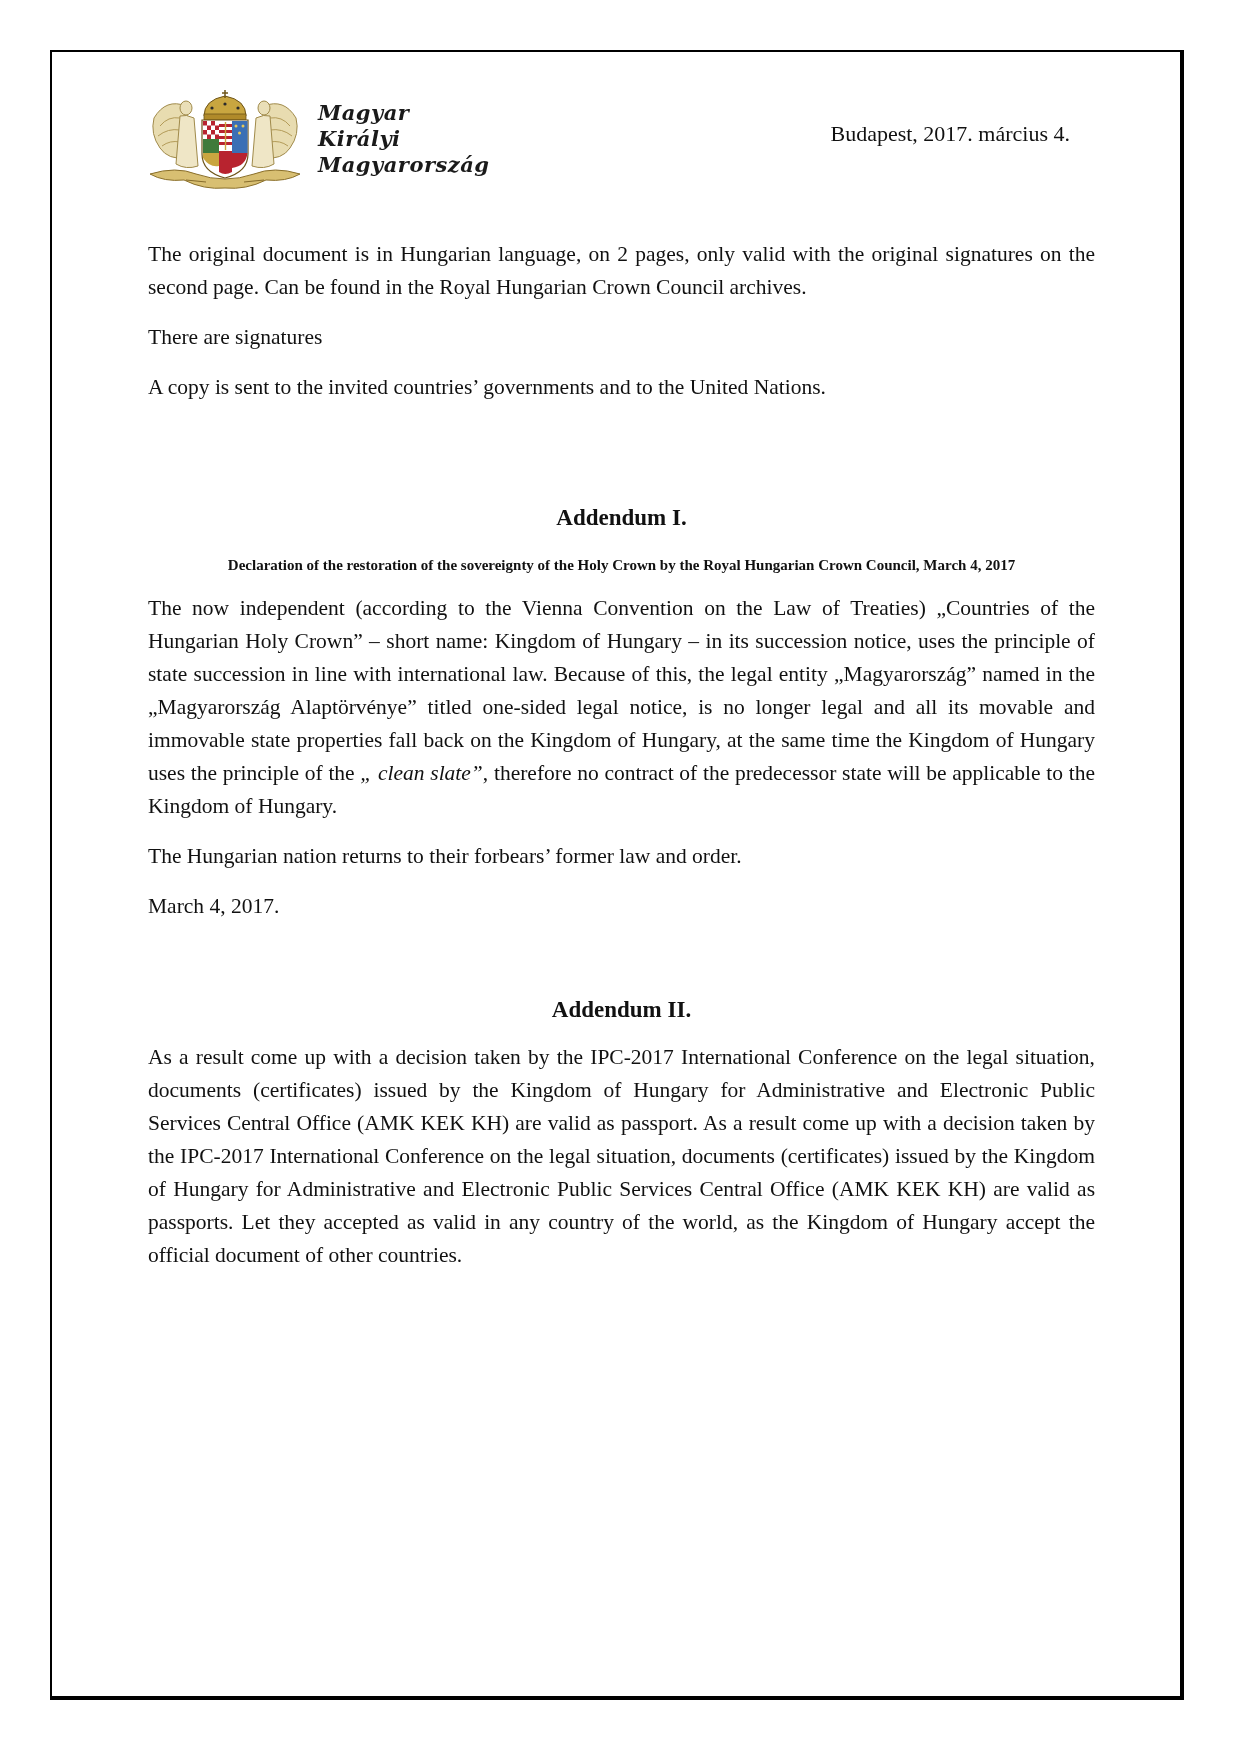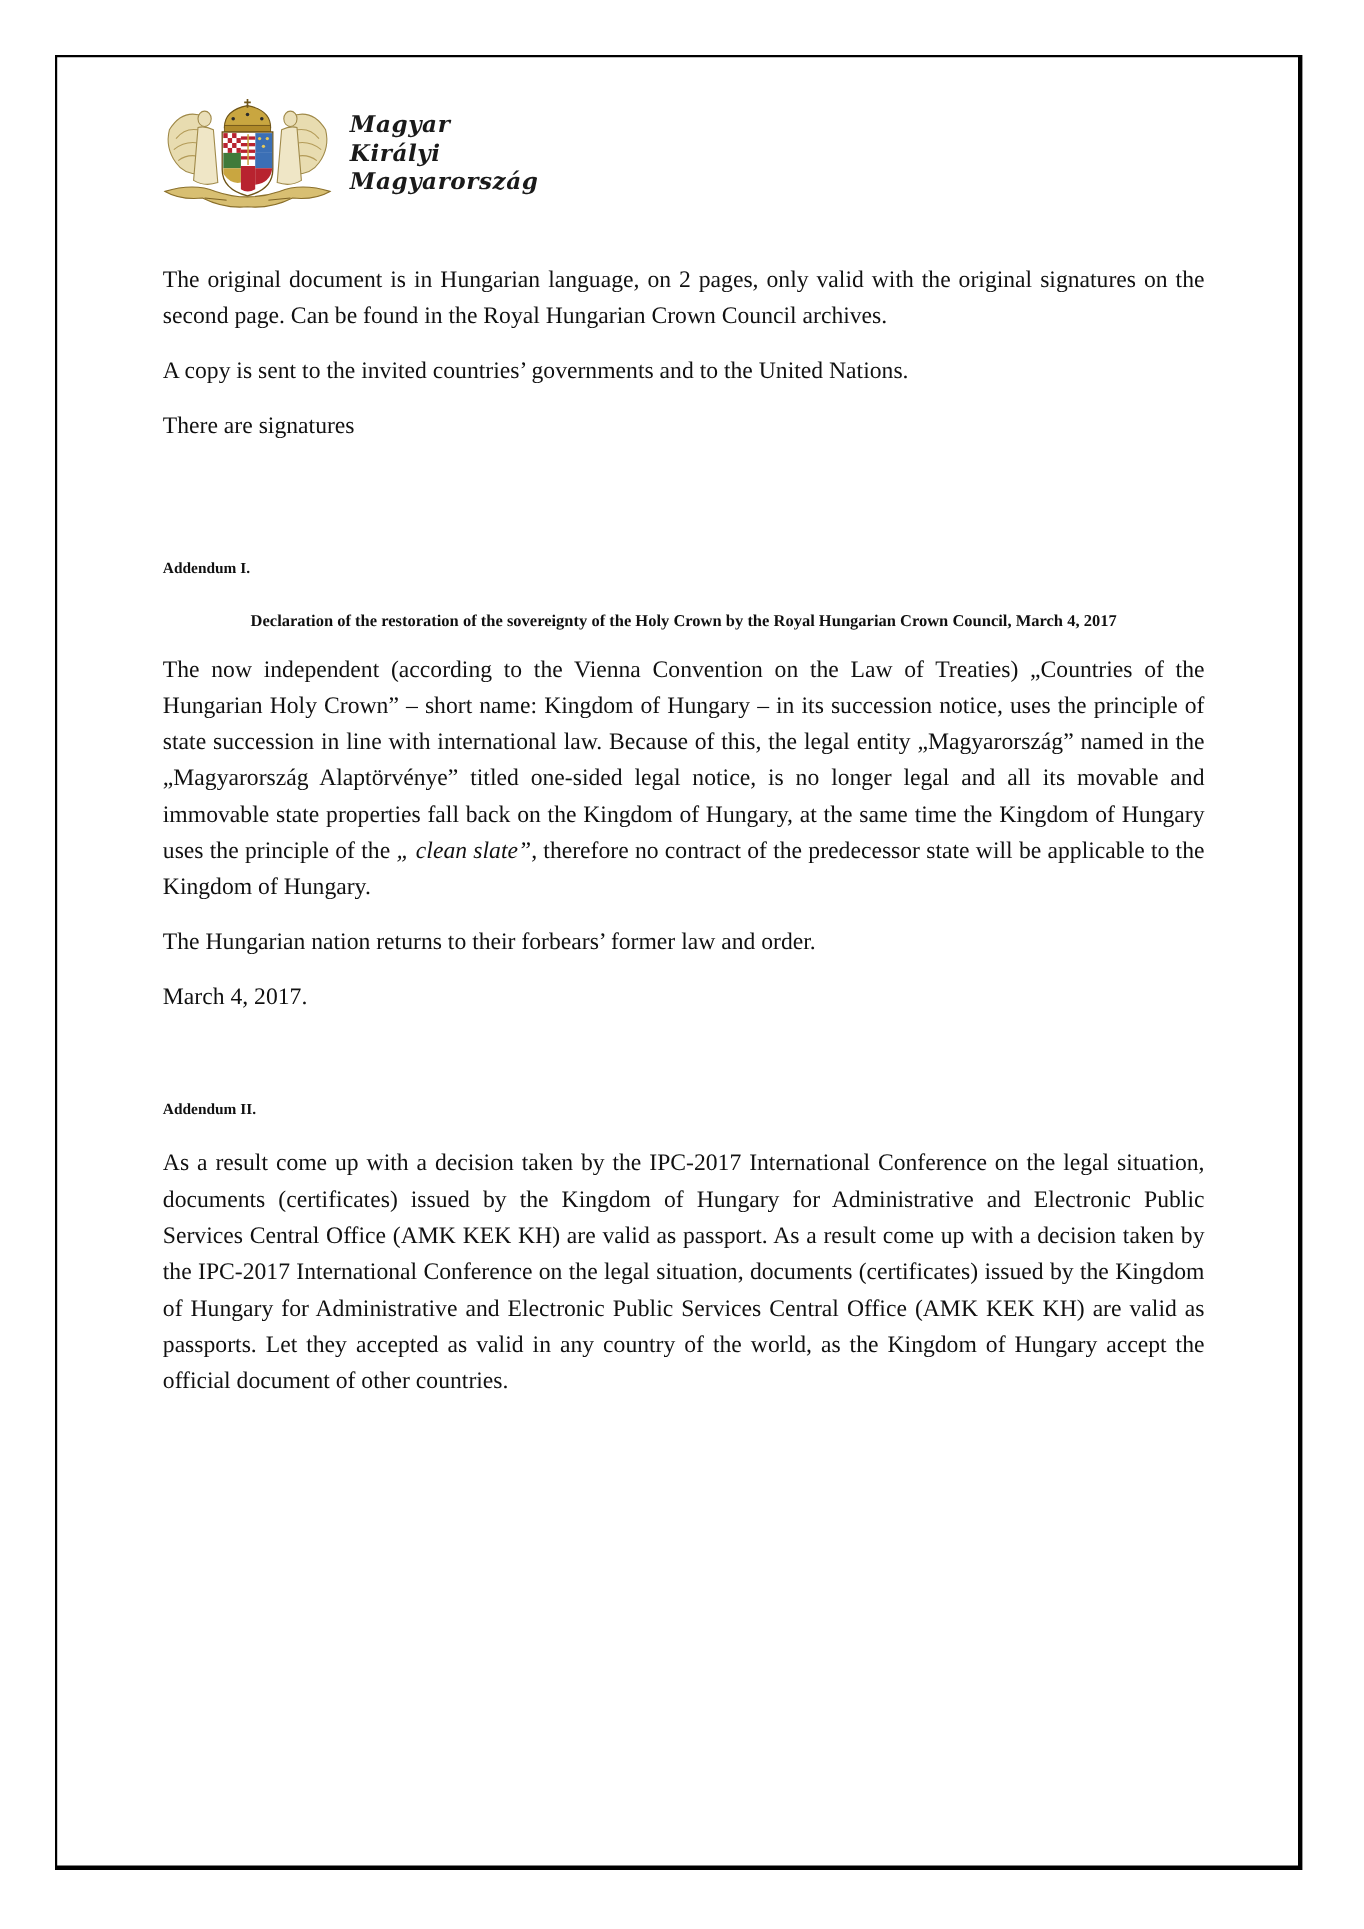--- a/index.html
+++ b/index.html
@@ -63,24 +63,24 @@
       font-size: 21.5px;
       line-height: 33px;
     }
     .content p {
       margin: 0 0 17px 0;
       text-align: justify;
     }
     .content p.left { text-align: left; }
     .spacer-sig { height: 80px; }
     .addendum-title {
-      text-align: left;
+      text-align: center;
       font-weight: bold;
       margin: 0 0 15px 0;
-      font-size: 14px;
+      font-size: 23px;
       line-height: 33px;
     }
     .declaration-title {
       text-align: center;
       font-weight: bold;
       margin: 0 0 10px 0;
       font-size: 15px;
       line-height: 33px;
     }
     .spacer-ad2 { height: 53px; }
@@ -153,26 +153,27 @@
   </svg>
 </div>
 
 <div class="org-name">
   <div>Magyar</div>
   <div>Királyi</div>
   <div>Magyarország</div>
 </div>
 
 <div class="header-right">
+  <div>Budapest, 2017. március 4.</div>
 </div>
 
 <div class="content">
   <p>The original document is in Hungarian language, on 2 pages, only valid with the original signatures on the second page. Can be found in the Royal Hungarian Crown Council archives.</p>
+  <p class="left">There are signatures</p>
   <p class="left">A copy is sent to the invited countries’ governments and to the United Nations.</p>
-  <p class="left">There are signatures</p>
 
   <div class="spacer-sig"></div>
 
   <div class="addendum-title">Addendum I.</div>
   <div class="declaration-title">Declaration of the restoration of the sovereignty of the Holy Crown by the Royal Hungarian Crown Council, March 4, 2017</div>
 
   <p><span>The now independent (according to the Vienna Convention on the Law of Treaties) „Countries of the Hungarian Holy Crown” – short name: Kingdom of Hungary – in its succession notice, uses the principle of state succession in line with international law. Because of this, the legal entity „Magyarország” named in the „Magyarország Alaptörvénye” titled one-sided legal notice, is no longer legal and all its movable and immovable state properties fall back on the Kingdom of Hungary, at the same time the Kingdom of Hungary uses the principle of the </span><em>„ clean slate”</em><span>, therefore no contract of the predecessor state will be applicable to the Kingdom of Hungary.</span></p>
   <p class="left">The Hungarian nation returns to their forbears’ former law and order.</p>
   <p class="left">March 4, 2017.</p>
 

